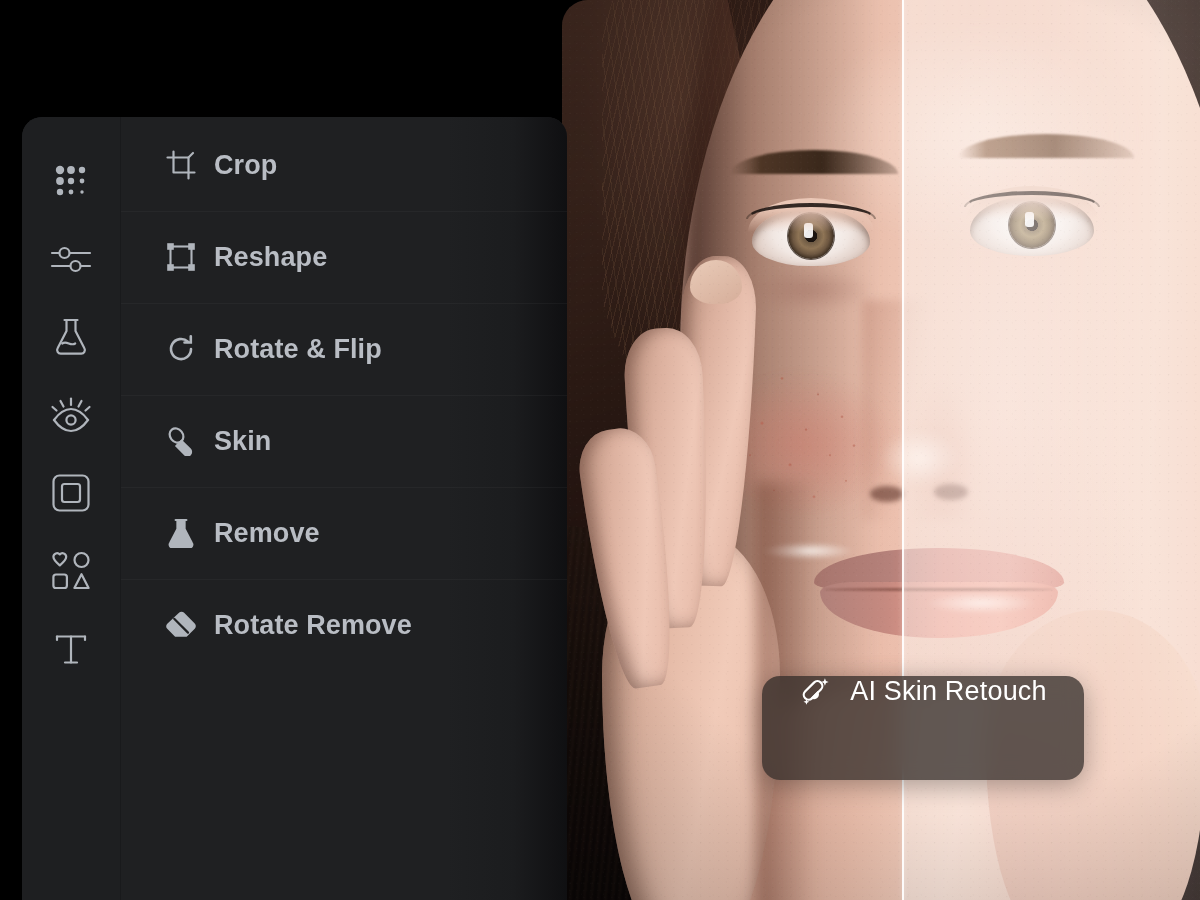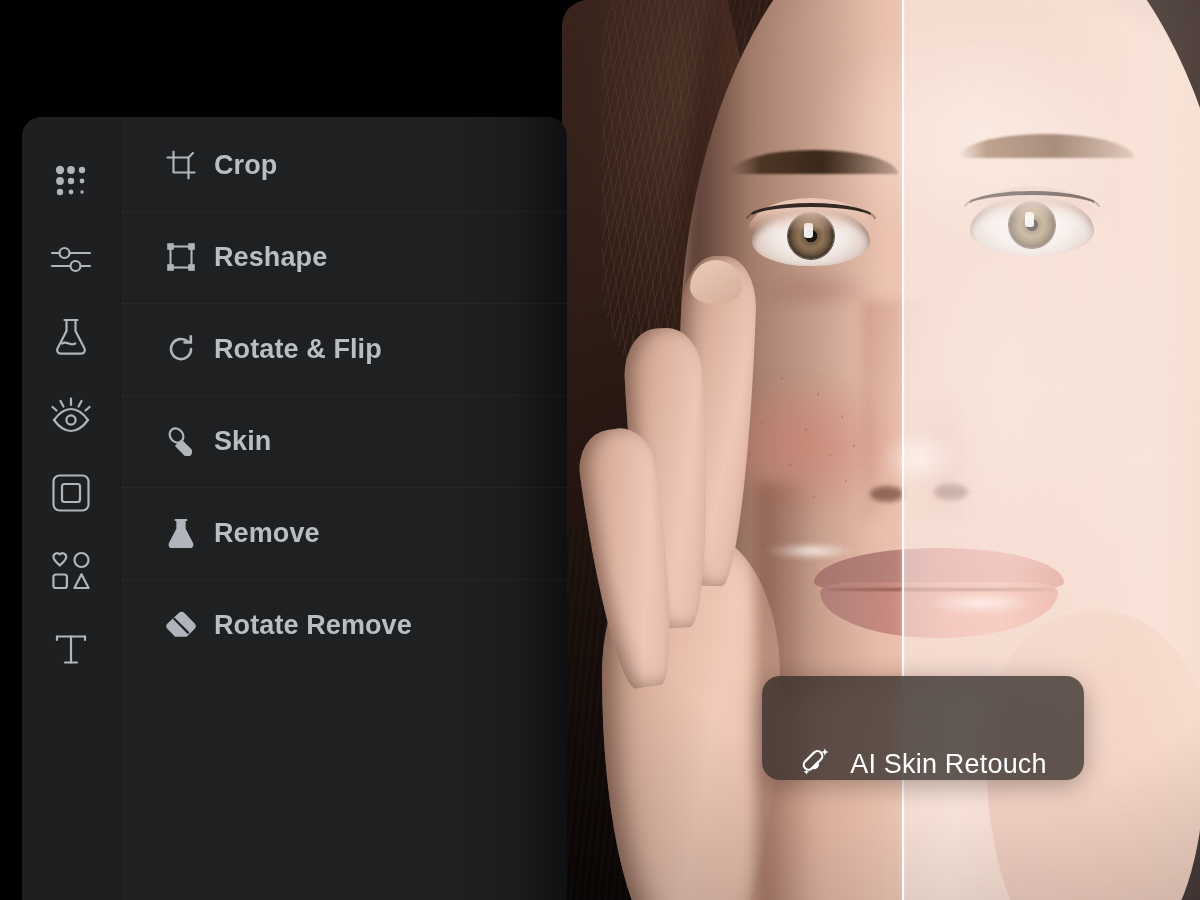--- a/index.html
+++ b/index.html
@@ -320,21 +320,21 @@
   }
 
   
   .ai-badge{
     position:absolute;
     left:200px; top:676px;
     width:322px; height:104px;
     border-radius:18px;
     background:rgba(44,39,37,.74);
     backdrop-filter:blur(10px);
-    display:flex; align-items:flex-end; justify-content:center;
+    display:flex; align-items:flex-start; justify-content:center;
     gap:17px;
     box-shadow:0 6px 26px rgba(0,0,0,.30);
   }
   .ai-badge .wand{ width:34px; height:34px; flex:0 0 auto; display:block; }
   .ai-badge .ai-label{
     color:#fff;
     font-size:27px;
     font-weight:500;
     letter-spacing:.2px;
     white-space:nowrap;

